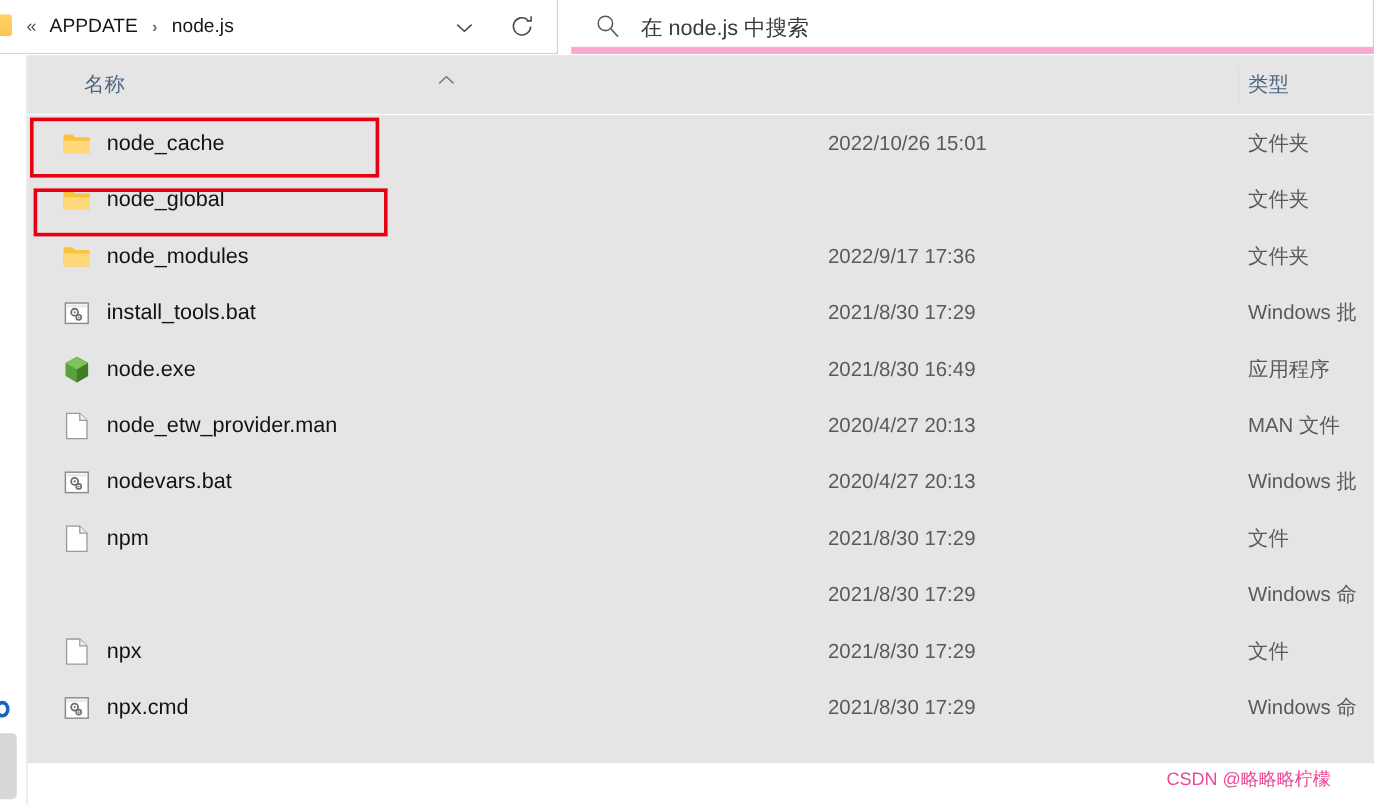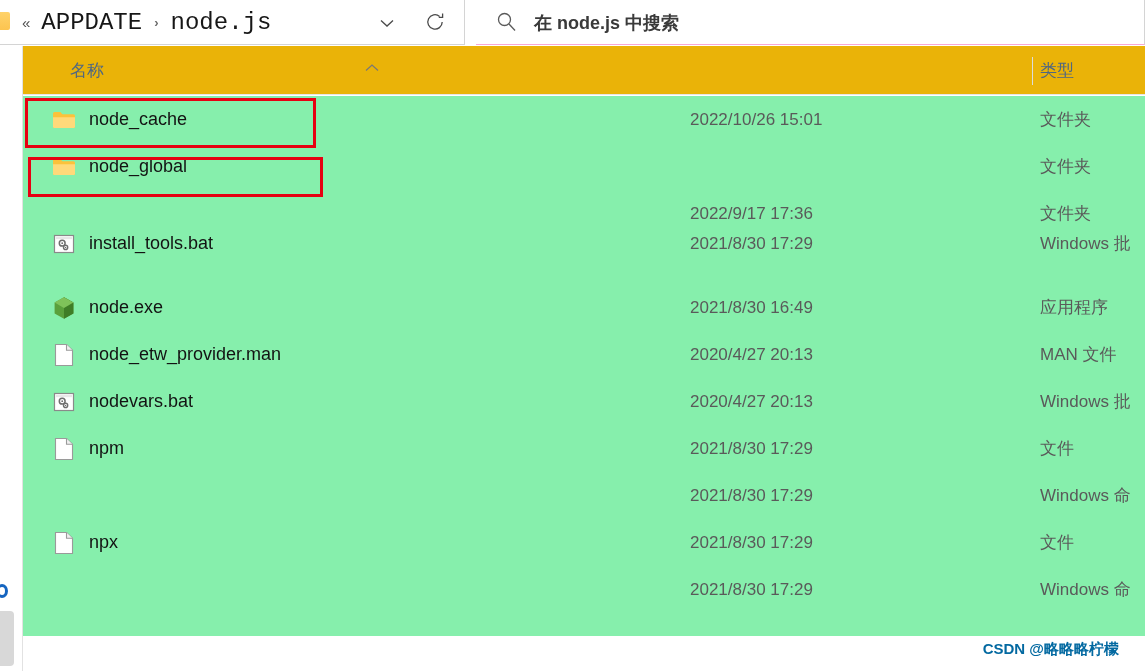--- a/index.html
+++ b/index.html
@@ -52,25 +52,24 @@
     font-size: 18px;
     color: #1b1b1b;
   }
   .crumb-chevrons {
     color: #4f4f4f;
     font-size: 15px;
     padding: 0 9px 0 0;
     letter-spacing: -1px;
   }
   .crumb {
-    font-size: 24px;
+    font-size: 16px;
     color: #171717;
     padding: 2px 3px;
     white-space: nowrap;
-    font-family: Liberation Mono, monospace;
   }
   .crumb-sep {
     color: #6b6b6b;
     font-size: 13px;
     padding: 0 9px;
     font-weight: bold;
   }
   .addr-chevron-down {
     position: absolute;
     right: 68px; top: 14px;
@@ -79,26 +78,25 @@
   .addr-refresh {
     position: absolute;
     right: 18px; top: 11px;
     width: 22px; height: 22px;
   }
 
   .searchbar {
     position: absolute;
     left: 476px; top: 0;
     width: 669px; height: 45px;
-    border-bottom: 1px solid #f9a8d4;
+    border-bottom: 6px solid #f9a8d4;
     border-right: 1px solid #d4d4d4;
     background: #ffffff;
     display: flex;
     align-items: center;
-    font-weight: bold;
   }
   .search-icon {
     position: absolute;
     left: 20px; top: 11px;
     width: 21px; height: 21px;
   }
   .search-placeholder {
     position: absolute;
     left: 58px; top: 0;
     height: 45px;
@@ -134,21 +132,21 @@
     left: 22px; top: 46px;
     width: 1px; height: 625px;
     background: #e2e2e2;
   }
 
   
   .colheaders {
     position: absolute;
     left: 23px; top: 46px;
     width: 1122px; height: 49px;
-    background: #eab308;
+    background: #e5e5e5;
     border-bottom: 1px solid #e6e6e6;
   }
   .colhead {
     position: absolute;
     top: 0; height: 49px;
     display: flex; align-items: center;
     font-size: 17px;
     color: #4f6782;
     white-space: nowrap;
   }
@@ -166,21 +164,21 @@
     position: absolute;
     left: 340px; top: 14px;
     width: 18px; height: 12px;
   }
 
   
   .filelist {
     position: absolute;
     left: 23px; top: 96px;
     width: 1122px; height: 540px;
-    background: #86efac;
+    background: #e5e5e5;
   }
   .row {
     position: absolute;
     left: 0;
     width: 1122px; height: 47px;
     display: block;
   }
   .cell-name {
     position: absolute;
     left: 0; top: 0;
@@ -226,25 +224,24 @@
     border: 3px solid #e70012;
     background: transparent;
     pointer-events: none;
   }
   .annot-1 { left: 25px;  top: 98px;  width: 291px; height: 50px; }
   .annot-2 { left: 28px;  top: 157px; width: 295px; height: 40px; }
 
   
   .watermark {
     position: absolute;
-    right: 26px; bottom: 12px;
+    right: 36px; bottom: 12px;
     font-size: 15px;
-    color: #0369a1;
-    white-space: nowrap;
-    font-weight: bold;
+    color: #ec4899;
+    white-space: nowrap;
   }
 </style>
 </head>
 <body>
 
 <div id="root">
 
   <div class="topbar">
 
     <div class="addressbar">
@@ -324,24 +321,33 @@
             <svg width="24" height="20" viewBox="0 0 24 20">
               <path d="M1 3.5 A1.5 1.5 0 0 1 2.5 2 H8.4 L10.4 4.3 H21.5 A1.5 1.5 0 0 1 23 5.8 V16.5 A1.5 1.5 0 0 1 21.5 18 H2.5 A1.5 1.5 0 0 1 1 16.5 Z" fill="#fbc23b"></path>
               <path d="M1 7.3 H23 V16.5 A1.5 1.5 0 0 1 21.5 18 H2.5 A1.5 1.5 0 0 1 1 16.5 Z" fill="#ffd97a"></path>
             </svg>
           </span>
           <span class="name-text">node_global</span>
         </div>
         <div class="cell-type">文件夹</div>
       </div>
       <div class="row" style="top: 94px;">
+        <div class="cell-name">
+          <span class="icon-wrap">
+            <svg width="24" height="20" viewBox="0 0 24 20">
+              <path d="M1 3.5 A1.5 1.5 0 0 1 2.5 2 H8.4 L10.4 4.3 H21.5 A1.5 1.5 0 0 1 23 5.8 V16.5 A1.5 1.5 0 0 1 21.5 18 H2.5 A1.5 1.5 0 0 1 1 16.5 Z" fill="#fbc23b"></path>
+              <path d="M1 7.3 H23 V16.5 A1.5 1.5 0 0 1 21.5 18 H2.5 A1.5 1.5 0 0 1 1 16.5 Z" fill="#ffd97a"></path>
+            </svg>
+          </span>
+          <span class="name-text">node_modules</span>
+        </div>
         <div class="cell-date">2022/9/17 17:36</div>
         <div class="cell-type">文件夹</div>
       </div>
-      <div class="row" style="top: 124px; text-align: right;">
+      <div class="row" style="top: 141px; text-align: right;">
         <div class="cell-name">
           <span class="icon-wrap">
             <svg width="22" height="22" viewBox="0 0 22 22">
               <rect x="1.5" y="2.5" width="19" height="17" fill="#ffffff" stroke="#8a8a8a" stroke-width="1.2"></rect>
               <rect x="2.8" y="3.8" width="16.4" height="2.4" fill="#e8e8e8"></rect>
               <circle cx="9.2" cy="10.2" r="2.9" fill="none" stroke="#6f6f6f" stroke-width="1.5"></circle>
               <circle cx="9.2" cy="10.2" r="0.9" fill="#6f6f6f"></circle>
               <circle cx="12.6" cy="14.4" r="2.1" fill="none" stroke="#6f6f6f" stroke-width="1.4"></circle>
               <circle cx="12.6" cy="14.4" r="0.7" fill="#6f6f6f"></circle>
             </svg>
@@ -419,20 +425,33 @@
               <path d="M1.5 1.5 H12.5 L18.5 7.3 V22.5 H1.5 Z" fill="#ffffff" stroke="#9a9a9a" stroke-width="1.1"></path>
               <path d="M12.5 1.5 V7.3 H18.5" fill="#f0f0f0" stroke="#9a9a9a" stroke-width="1.1"></path>
             </svg>
           </span>
           <span class="name-text">npx</span>
         </div>
         <div class="cell-date">2021/8/30 17:29</div>
         <div class="cell-type">文件</div>
       </div>
       <div class="row" style="top: 470px;">
+        <div class="cell-name">
+          <span class="icon-wrap">
+            <svg width="22" height="22" viewBox="0 0 22 22">
+              <rect x="1.5" y="2.5" width="19" height="17" fill="#ffffff" stroke="#8a8a8a" stroke-width="1.2"></rect>
+              <rect x="2.8" y="3.8" width="16.4" height="2.4" fill="#e8e8e8"></rect>
+              <circle cx="9.2" cy="10.2" r="2.9" fill="none" stroke="#6f6f6f" stroke-width="1.5"></circle>
+              <circle cx="9.2" cy="10.2" r="0.9" fill="#6f6f6f"></circle>
+              <circle cx="12.6" cy="14.4" r="2.1" fill="none" stroke="#6f6f6f" stroke-width="1.4"></circle>
+              <circle cx="12.6" cy="14.4" r="0.7" fill="#6f6f6f"></circle>
+            </svg>
+          </span>
+          <span class="name-text">npx.cmd</span>
+        </div>
         <div class="cell-date">2021/8/30 17:29</div>
         <div class="cell-type">Windows 命</div>
       </div>
     </div>
 
   <div class="annot annot-1" style="border-color: rgb(231, 0, 18);"></div>
   <div class="annot annot-2" style="border-color: rgb(231, 0, 18);"></div>
 
   <div class="watermark">CSDN @略略略柠檬</div>
 

